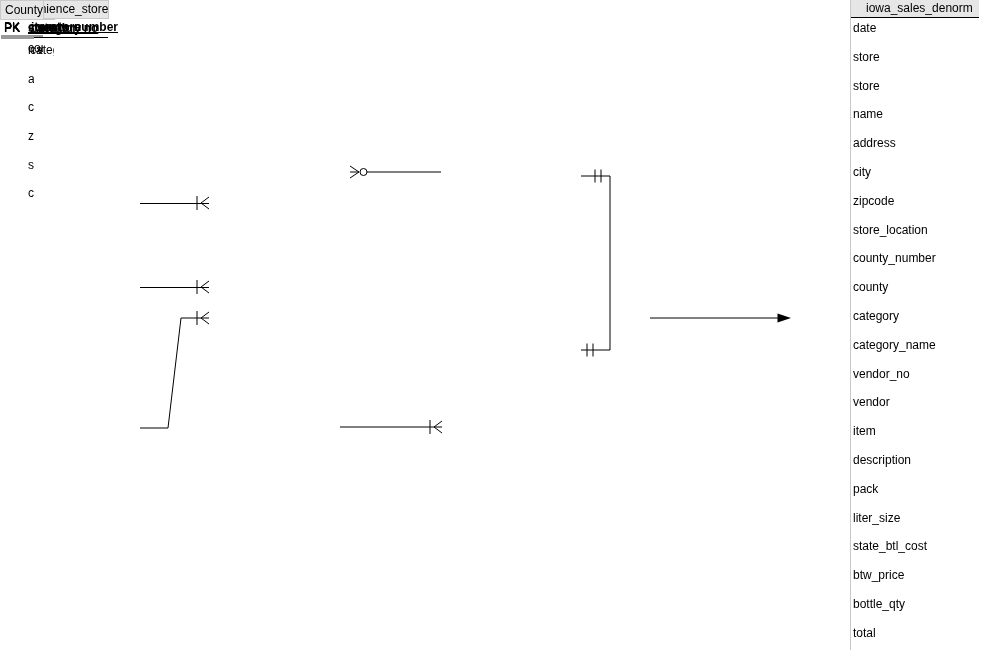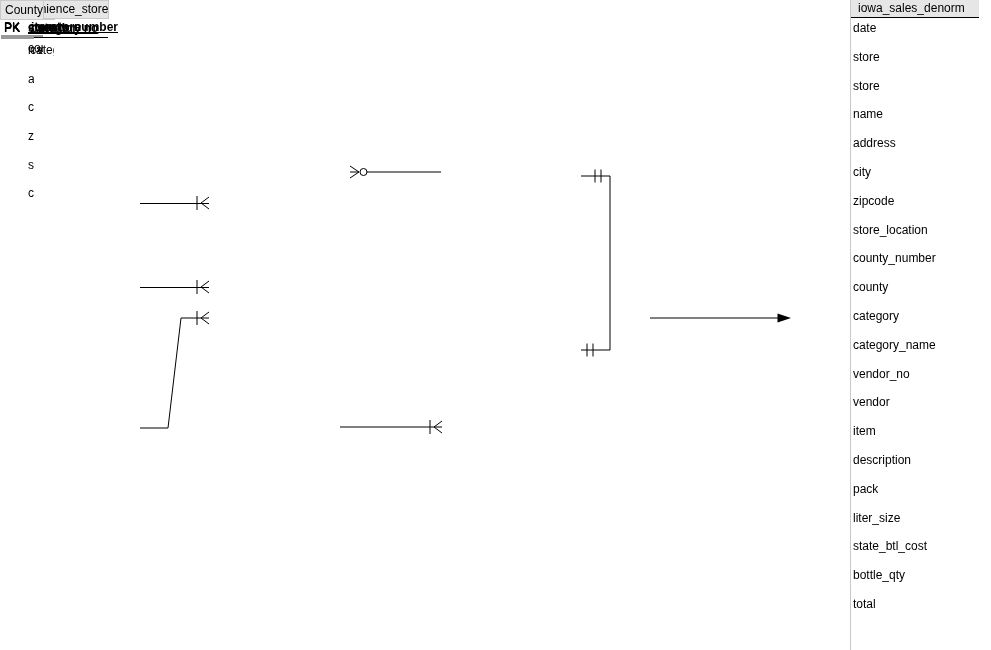--- a/index.html
+++ b/index.html
@@ -65,21 +65,21 @@
   #entity-county .pk-name{padding-top:1px;margin-left:27px;}
   #entity-county .field-row{height:19px;padding:4px 0 0 27px;}
 
   
   #denorm-panel{
     position:absolute;left:850px;top:0;width:141px;height:650px;
     border-left:1px solid #c9c9c9;box-sizing:border-box;background:#fff;
   }
   #denorm-panel .denorm-header{
     width:128px;height:18px;line-height:17px;background:#e6e6e6;
-    border-bottom:1px solid #000;box-sizing:border-box;padding-left:7px;white-space:nowrap;
+    border-bottom:1px solid #000;box-sizing:border-box;padding-left:15px;white-space:nowrap;
   }
   #denorm-panel .field-row{height:28.8px;padding:3px 0 0 2px;}
 
   
   #connector-layer{position:absolute;left:0;top:0;width:991px;height:650px;pointer-events:none;}
   #connector-layer line, #connector-layer polyline{stroke:#000;stroke-width:1;fill:none;}
   #connector-layer circle{stroke:#000;stroke-width:1;fill:#fff;}
   #connector-layer polygon{fill:#000;stroke:none;}
 </style>
 </head>
@@ -208,20 +208,21 @@
         <div class="field-row">county</div>
         <div class="field-row">category</div>
         <div class="field-row">category_name</div>
         <div class="field-row">vendor_no</div>
         <div class="field-row">vendor</div>
         <div class="field-row">item</div>
         <div class="field-row">description</div>
         <div class="field-row">pack</div>
         <div class="field-row">liter_size</div>
         <div class="field-row">state_btl_cost</div>
+        <div class="field-row">btw_price</div>
         <div class="field-row">bottle_qty</div>
         <div class="field-row">total</div>
       </div>
   </div>
 
   <svg id="connector-layer" width="991" height="650" viewBox="0 0 991 650" xmlns="http://www.w3.org/2000/svg">
 
     <g shape-rendering="crispEdges">
       <line x1="140" y1="203" x2="209" y2="203"></line>
       <line x1="197" y1="196" x2="197" y2="210" shape-rendering="auto"></line>

